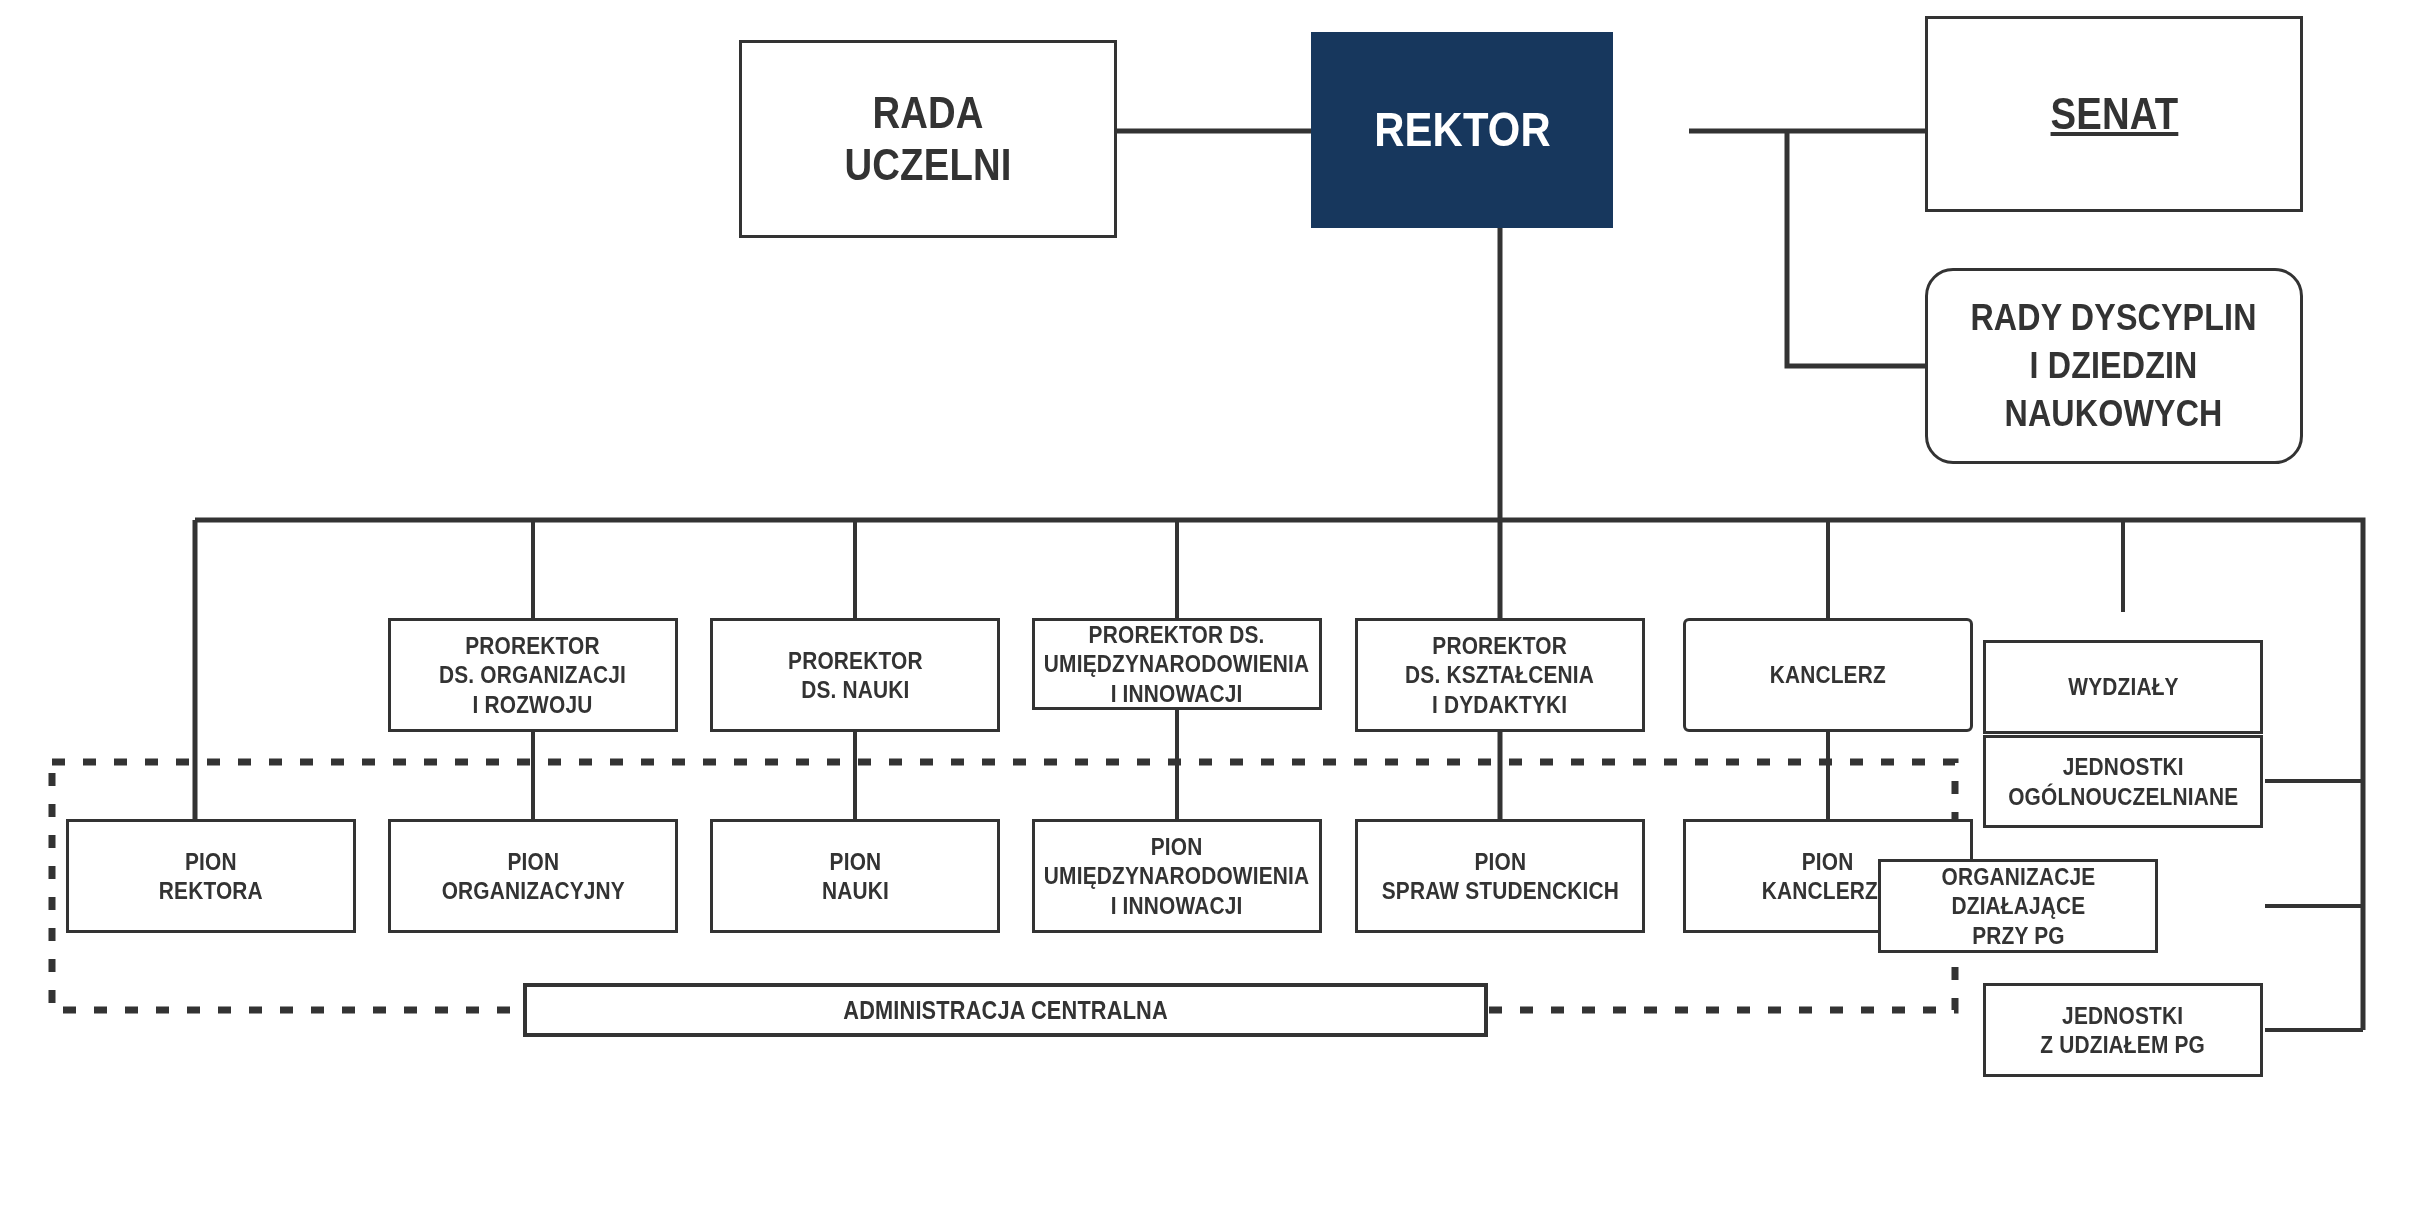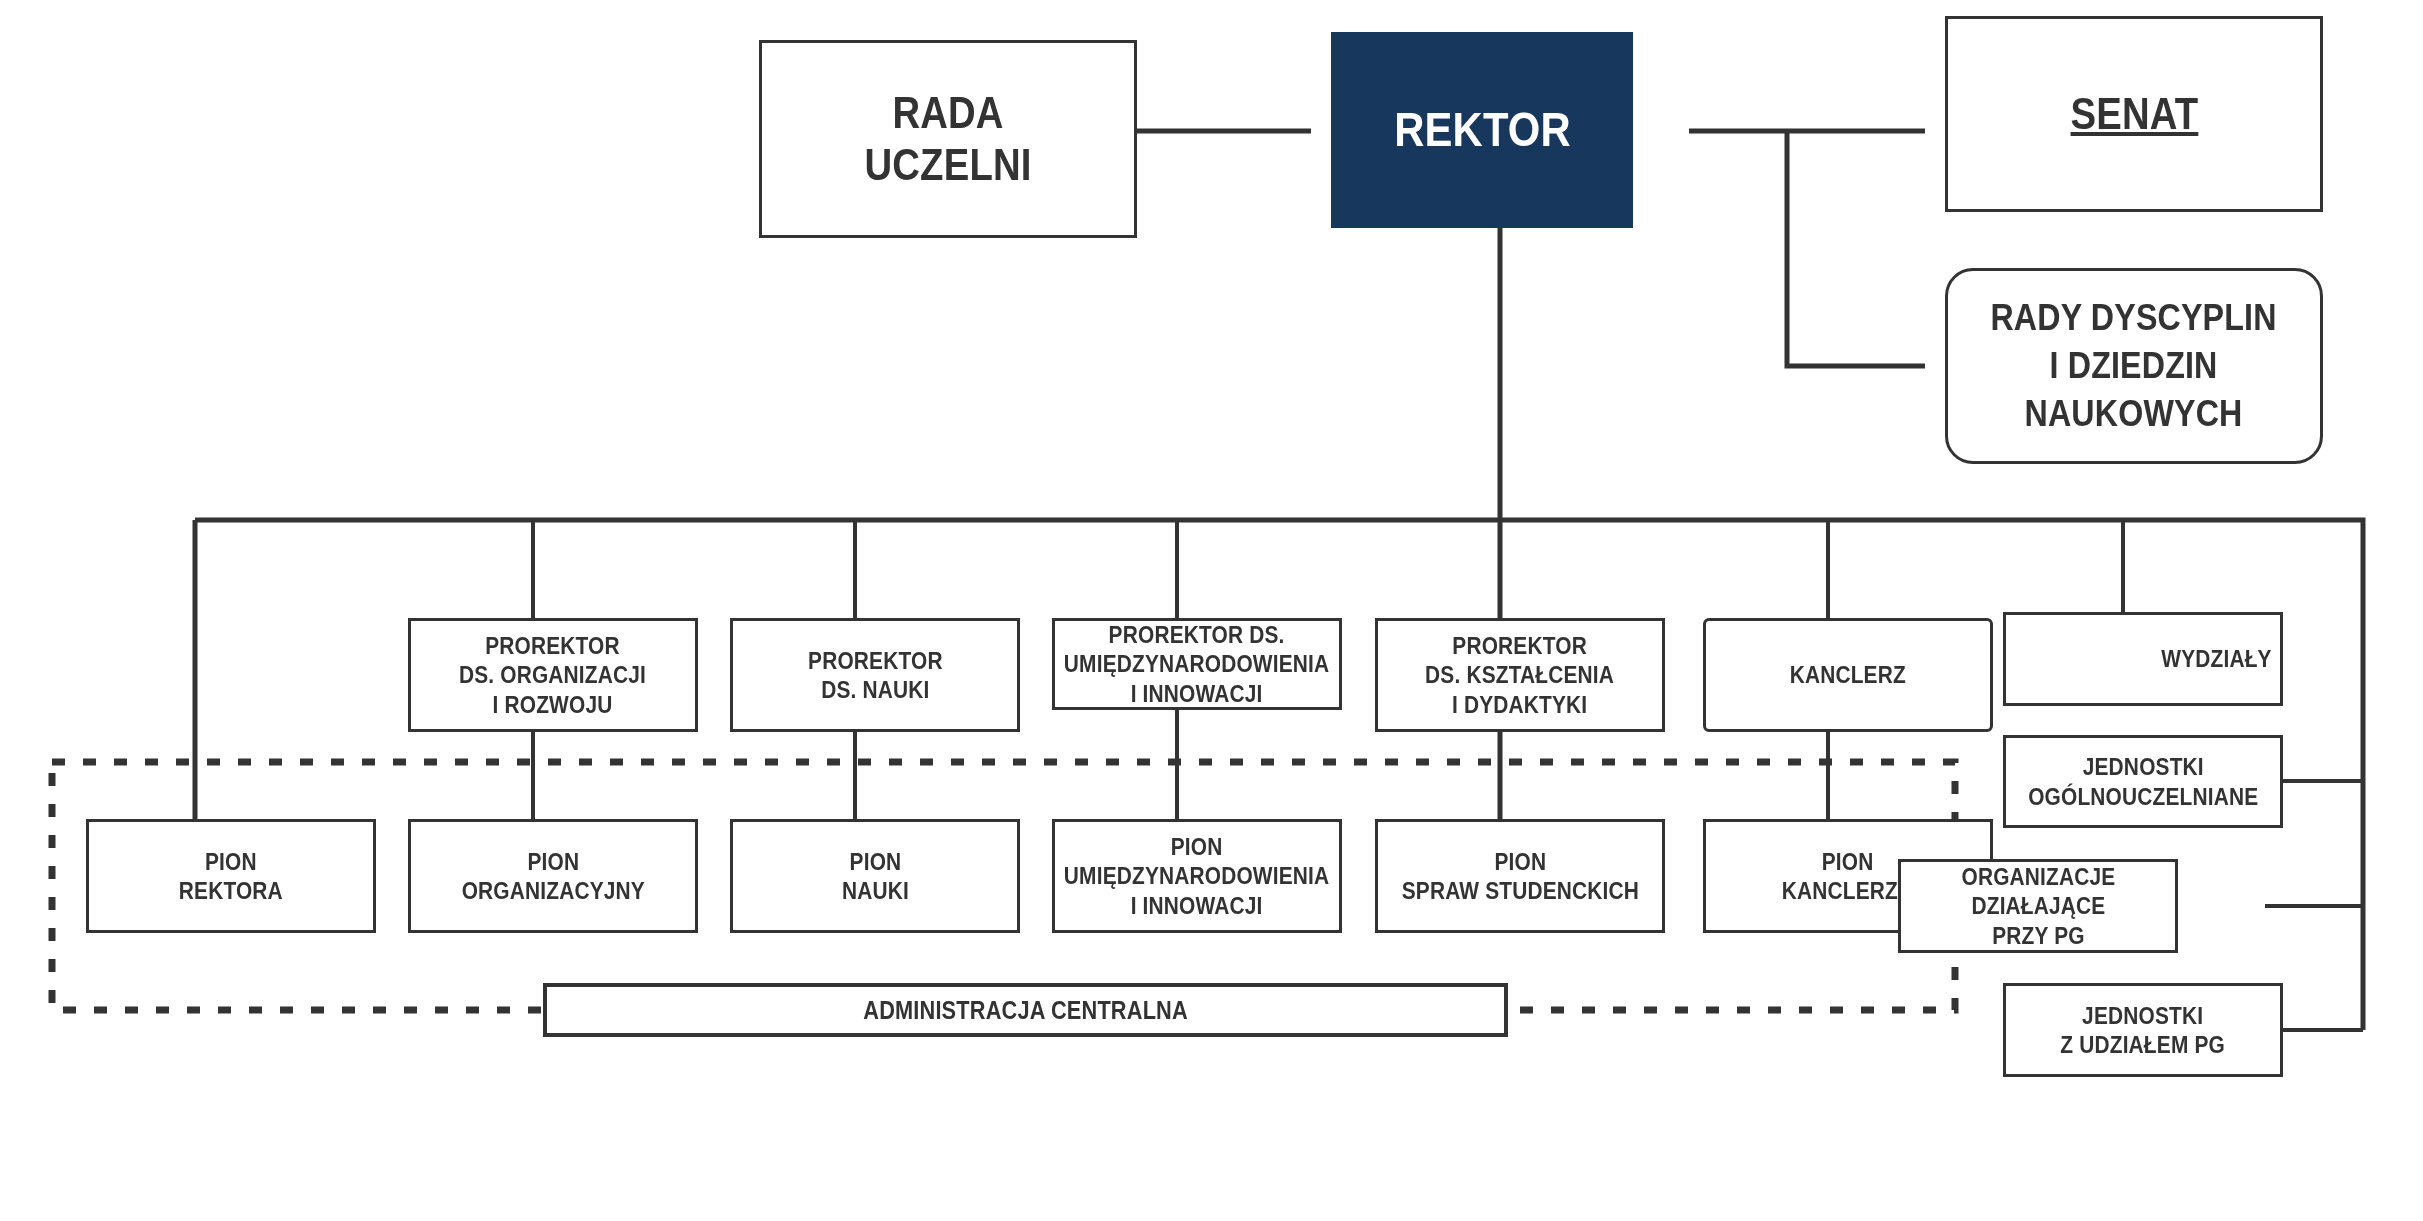--- a/index.html
+++ b/index.html
@@ -17,21 +17,21 @@
     overflow:hidden;
   }
   .wires{position:absolute;left:0;top:0;}
   .wire{stroke:var(--line);stroke-width:5;fill:none;}
   .wire.thin{stroke-width:4;}
   .dash-rect{stroke:var(--line);stroke-width:7;fill:none;stroke-dasharray:13 18;}
   .node{
     position:absolute;box-sizing:border-box;
     background:#ffffff;border:3px solid var(--line);
     display:flex;align-items:center;justify-content:center;
-    text-align:center;font-weight:700;margin-left:20px;
+    text-align:center;font-weight:700;
   }
   .node .lbl{
     white-space:pre-line;
     transform:scaleX(0.87);
     transform-origin:center;
     line-height:1.22;
     letter-spacing:0.2px;
   }
   .navy{background:var(--navy);border:none;color:#ffffff;}
   .fs-xl{font-size:44px;}
@@ -103,21 +103,21 @@
 I INNOWACJI</span>
   </div>
   <div class="node fs-m" style="left:1355px;top:618px;width:290px;height:114px;">
     <span class="lbl">PROREKTOR
 DS. KSZTAŁCENIA
 I DYDAKTYKI</span>
   </div>
   <div class="node fs-m" style="left:1683px;top:618px;width:290px;height:114px;border-radius:6px;">
     <span class="lbl">KANCLERZ</span>
   </div>
-  <div class="node fs-m" style="left:1983px;top:612px;width:280px;height:94px;justify-content:flex-end;">
+  <div class="node fs-m" style="left:1983px;top:640px;width:280px;height:94px;">
     <span class="lbl">WYDZIAŁY</span>
   </div>
 
   <div class="node fs-m" style="left:66px;top:819px;width:290px;height:114px;">
     <span class="lbl">PION
 REKTORA</span>
   </div>
   <div class="node fs-m" style="left:388px;top:819px;width:290px;height:114px;">
     <span class="lbl">PION
 ORGANIZACYJNY</span>

